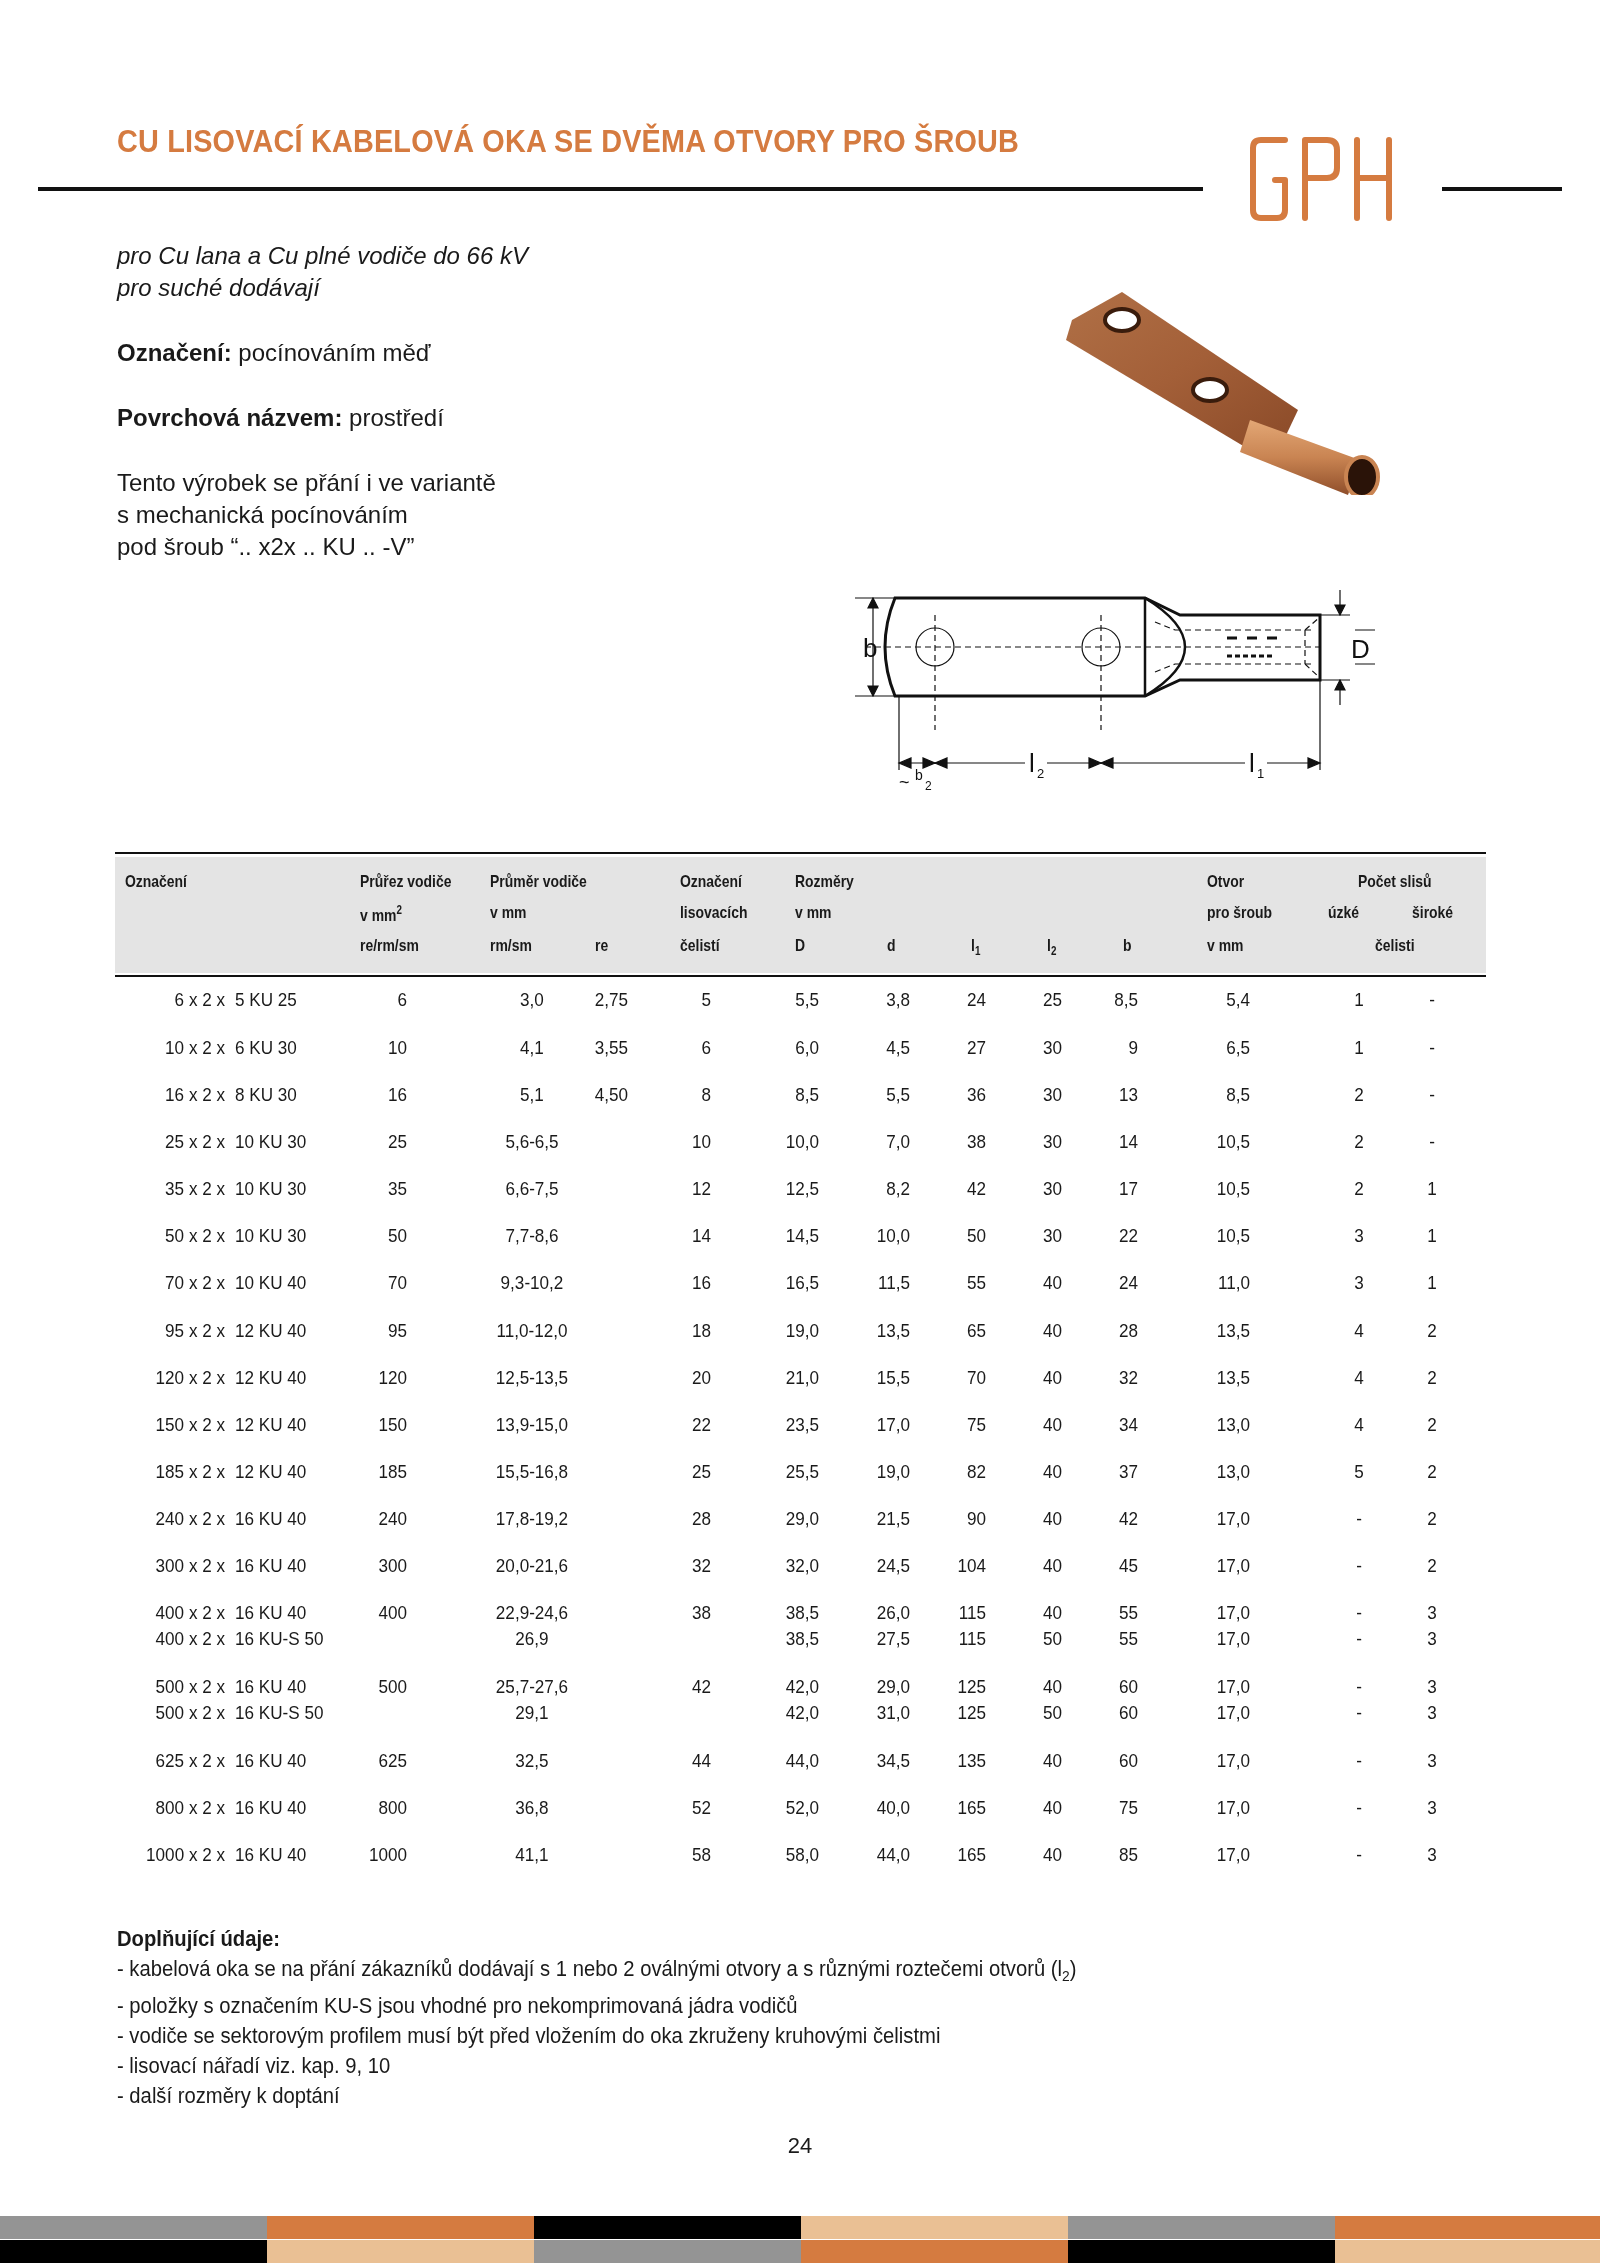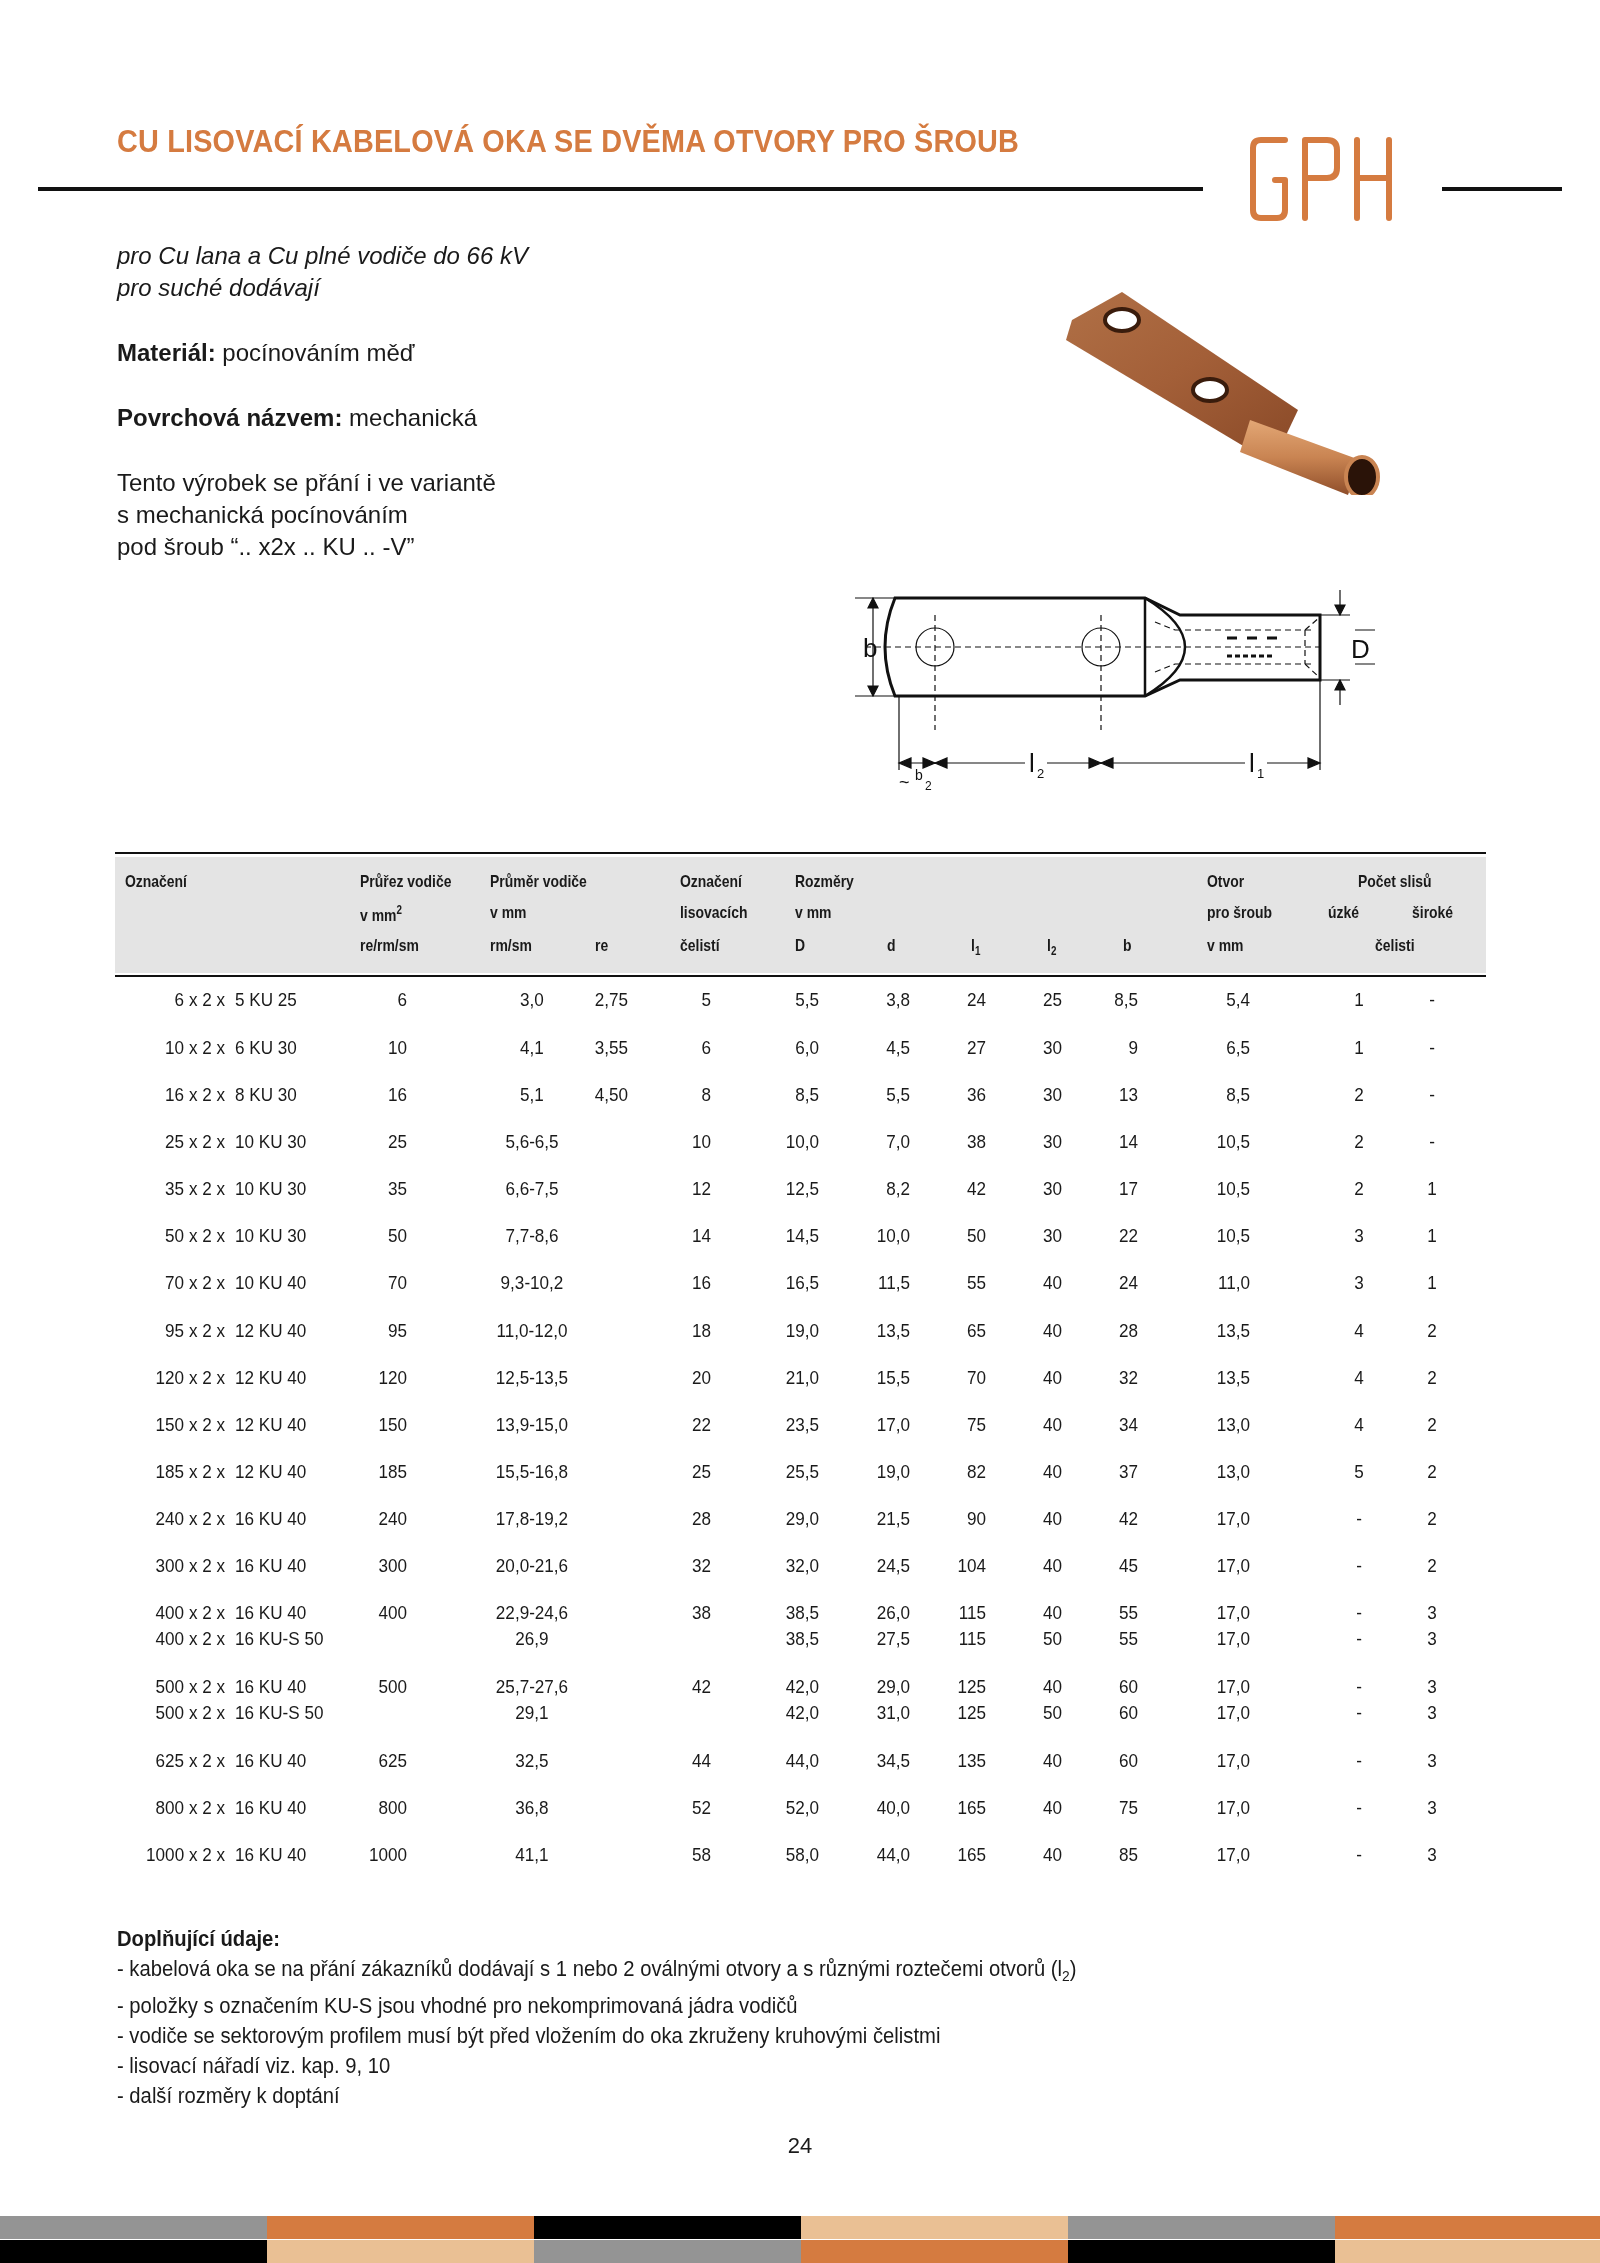--- a/index.html
+++ b/index.html
@@ -44,23 +44,23 @@
     <path d="M60 90 V12 H82 Q92 12 92 22 V40 Q92 50 82 50 H60"></path>
     <path d="M112 12 V90 M144 12 V90 M112 50 H144"></path>
   </g>
 </svg>
 <div class="rule-right"></div>
 
 <div class="intro">
   <p class="it">pro Cu lana a Cu plné vodiče do 66 kV</p>
   <p class="it">pro suché dodávají</p>
   <div class="gap"></div>
-  <p><b>Materiál:</b><span> pocínováním měď</span></p>
+  <p><b>Označení:</b><span> pocínováním měď</span></p>
   <div class="gap"></div>
-  <p><b>Povrchová názvem:</b><span> mechanická</span></p>
+  <p><b>Povrchová názvem:</b><span> prostředí</span></p>
   <div class="gap"></div>
   <p>Tento výrobek se přání i ve variantě</p>
   <p>s mechanická pocínováním</p>
   <p>pod šroub “.. x2x .. KU .. -V”</p>
 </div>
 
 <svg class="photo" viewBox="0 0 340 225">
   <defs>
     <linearGradient id="cu" x1="0" y1="0" x2="1" y2="1">
       <stop offset="0" stop-color="#b07046"></stop>

